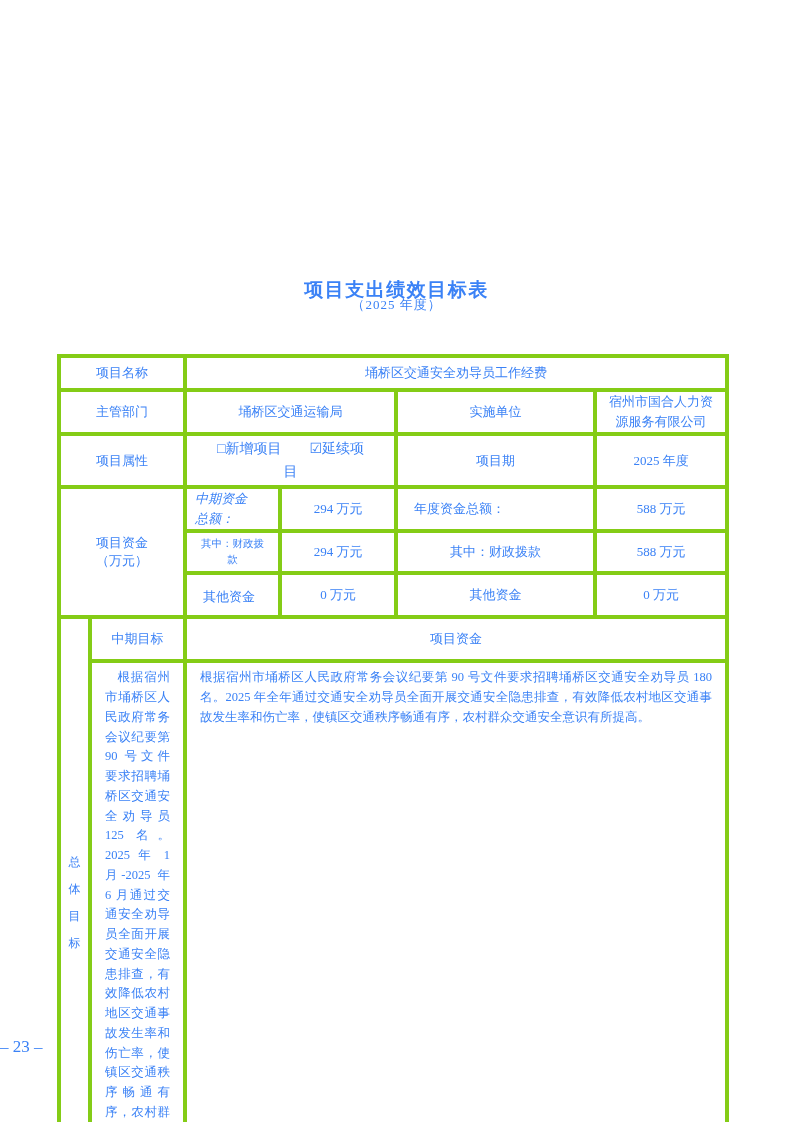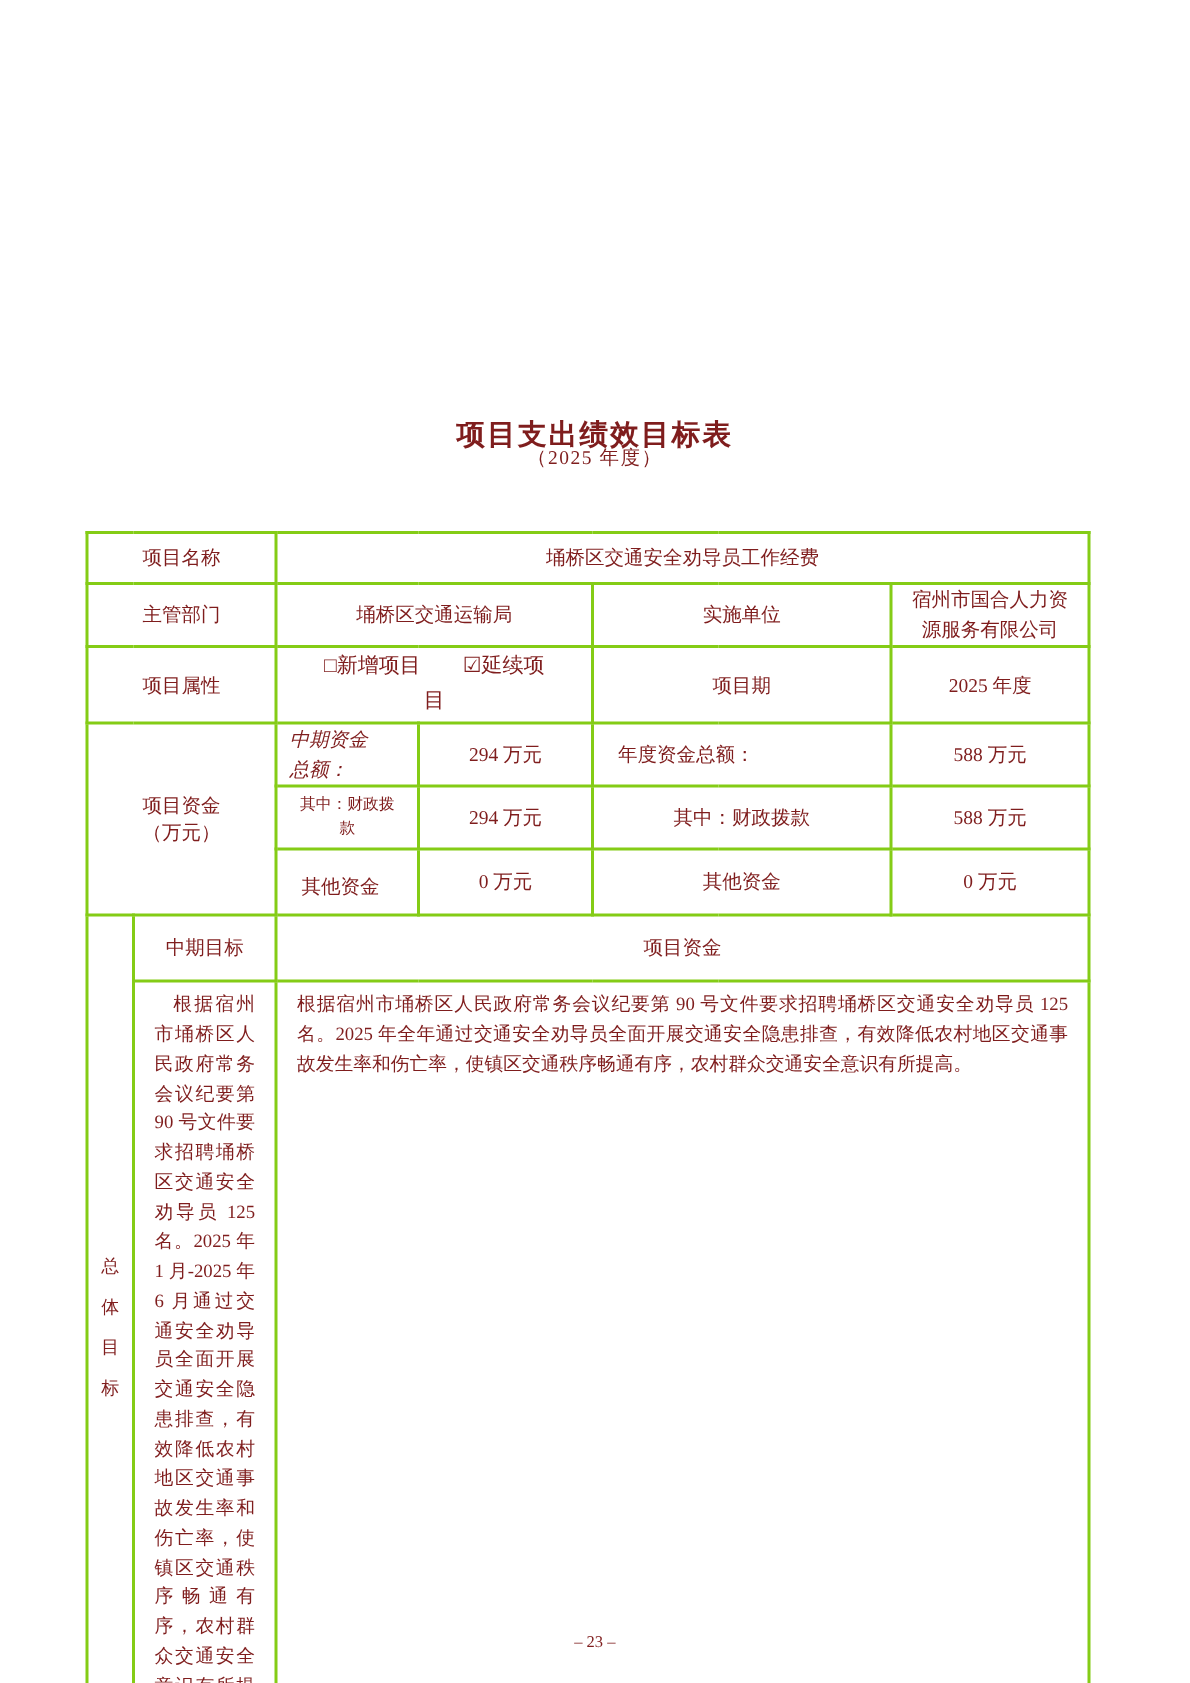--- a/index.html
+++ b/index.html
@@ -1,27 +1,27 @@
 <!DOCTYPE html>
 <html><head>
 <meta charset="utf-8">
 <style>
   html,body{margin:0;padding:0;background:#fff;}
   .page{position:relative;width:793px;height:1122px;background:#fff;overflow:hidden;
-        font-family:"Liberation Serif","DejaVu Serif",serif;color:#7f1d1d;}
+        font-family:"Liberation Serif","DejaVu Serif",serif;color:#3b82f6;}
   .doc-title{position:absolute;top:277px;left:0;width:793px;text-align:center;
         font-family:"Liberation Sans","DejaVu Sans",sans-serif;
         font-weight:bold;font-size:19px;letter-spacing:1.5px;}
   .doc-subtitle{position:absolute;top:296px;left:0;width:793px;text-align:center;
         font-size:13px;letter-spacing:1px;}
-  .page-footer{position:absolute;top:1089px;left:0;width:793px;text-align:center;font-size:11px;}
+  .page-footer{position:absolute;top:1037px;left:0;width:793px;font-size:17px;}
 
   table.main{position:absolute;left:57px;top:354px;width:668px;
         border-collapse:collapse;table-layout:fixed;}
-  td{border:2px solid #84cc16;padding:2px 4px;font-size:13px;text-align:center;
+  td{border:4px solid #84cc16;padding:2px 4px;font-size:13px;text-align:center;
      vertical-align:middle;overflow:hidden;word-break:break-word;margin-top:28px;}
 
   .lt{text-align:left;}
   .pl8{padding-left:16px;}
   .vbot{vertical-align:bottom;padding-bottom:9px;}
   .midtotal{text-align:left;padding:0 25px 0 8px;line-height:1.55;font-style:italic;}
   .whofund{font-size:10.5px;padding:0 12px;line-height:1.6;}
   .company{padding:0 10px;line-height:1.55;}
   .cbline{font-size:14px;line-height:1.6;}
   .para{font-size:12.5px;line-height:1.58;text-align:justify;padding:5px 13px;vertical-align:top;}
@@ -100,21 +100,21 @@
         <div class="vtext">总体目标</div>
       </td>
       <td colspan="2">中期目标</td>
       <td colspan="5">项目资金</td>
     </tr>
     <tr style="height:140px">
       <td colspan="2" class="para">
         <div>根据宿州市埇桥区人民政府常务会议纪要第 90 号文件要求招聘埇桥区交通安全劝导员 125 名。2025 年 1 月-2025 年 6 月通过交通安全劝导员全面开展交通安全隐患排查，有效降低农村地区交通事故发生率和伤亡率，使镇区交通秩序畅通有序，农村群众交通安全意识有所提高。</div>
       </td>
       <td colspan="5" class="para noind">
-        <div>根据宿州市埇桥区人民政府常务会议纪要第 90 号文件要求招聘埇桥区交通安全劝导员 125 名。2025 年全年通过交通安全劝导员全面开展交通安全隐患排查，有效降低农村地区交通事故发生率和伤亡率，使镇区交通秩序畅通有序，农村群众交通安全意识有所提高。</div>
+        <div>根据宿州市埇桥区人民政府常务会议纪要第 90 号文件要求招聘埇桥区交通安全劝导员 180 名。2025 年全年通过交通安全劝导员全面开展交通安全隐患排查，有效降低农村地区交通事故发生率和伤亡率，使镇区交通秩序畅通有序，农村群众交通安全意识有所提高。</div>
       </td>
     </tr>
 
   </tbody>
     </table>
 
   <div class="page-footer">– 23 –</div>
 </div>
 
 </body></html>

